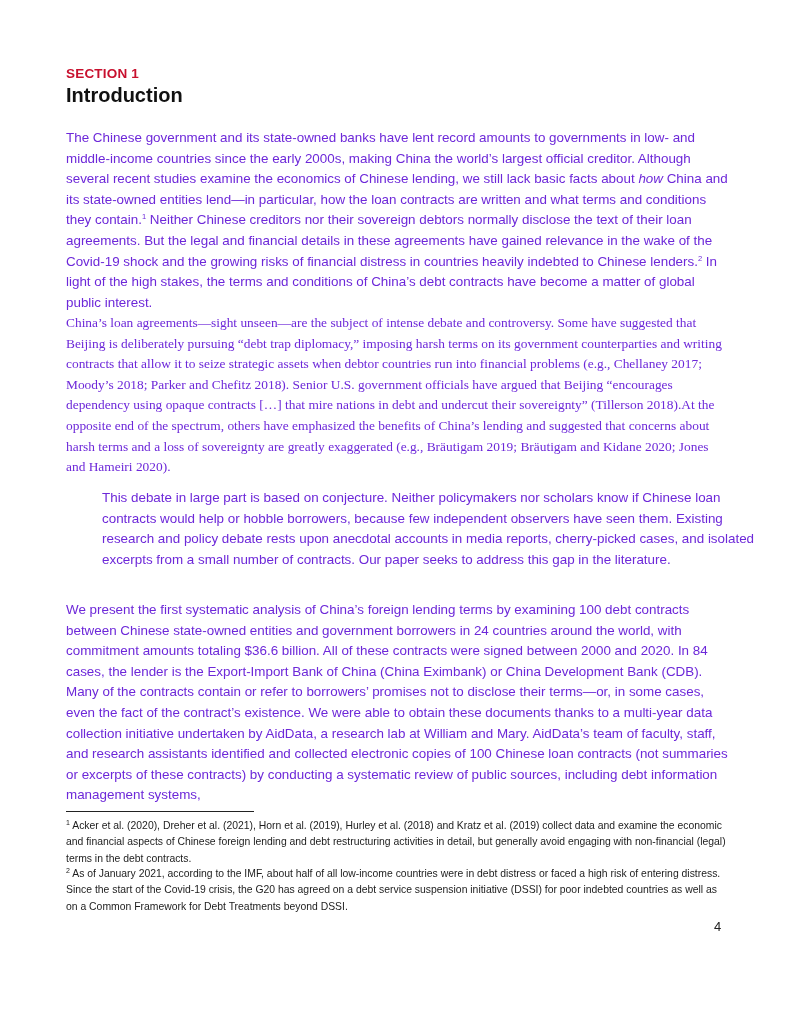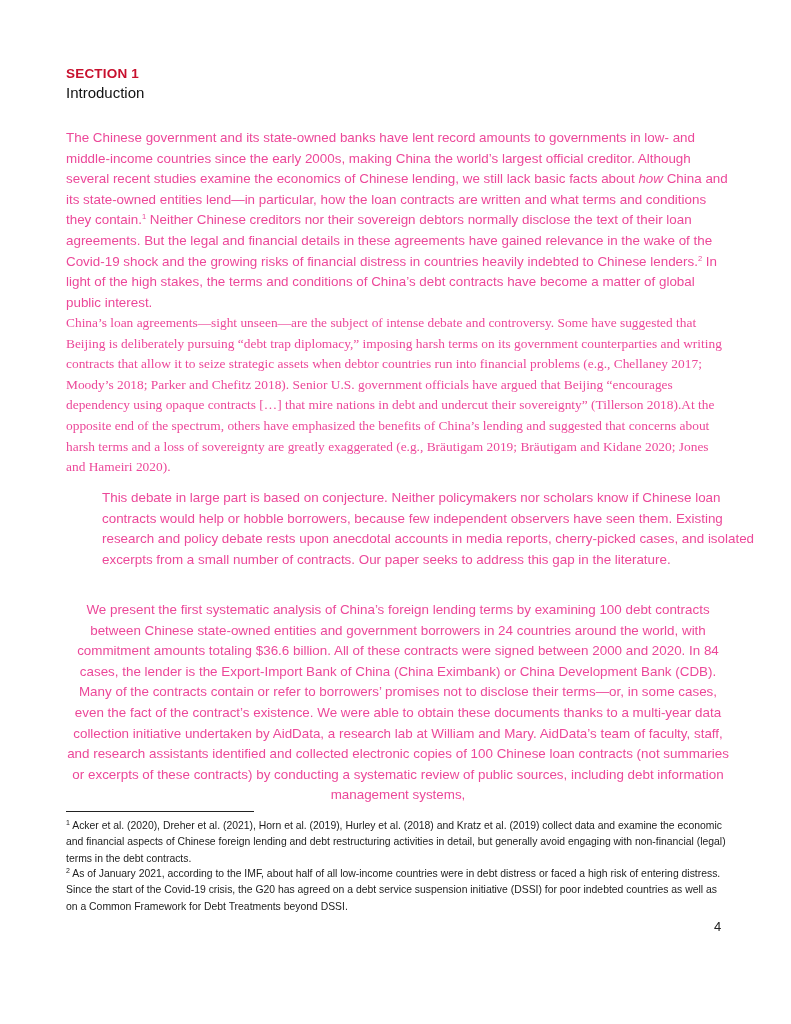--- a/index.html
+++ b/index.html
@@ -1,25 +1,25 @@
 <!DOCTYPE html>
 <html><head>
   <meta charset="utf-8">
   <style>
     html, body { margin: 0; padding: 0; background: #ffffff; }
     body { width: 791px; height: 1024px; position: relative; overflow: hidden; font-family: "Liberation Sans", "DejaVu Sans", sans-serif; color: #1a1a1a; }
     .page { position: absolute; left: 0; top: 0; width: 791px; height: 748px; border-radius: 22px; }
     .section-label { position: absolute; left: 66px; top: 66px; font-size: 13.5px; font-weight: bold; color: #c8102e; letter-spacing: 0.2px; }
-    .section-title { position: absolute; left: 66px; top: 84px; font-size: 15px; font-weight: normal; color: #111; }
-    .body-text { position: absolute; left: 66px; width: 664px; font-size: 13.4px; line-height: 20.6px; color: #ec4899; }
+    .section-title { position: absolute; left: 66px; top: 84px; font-size: 20px; font-weight: bold; color: #111; }
+    .body-text { position: absolute; left: 66px; width: 664px; font-size: 13.4px; line-height: 20.6px; color: #6d28d9; }
     .body-text p { margin: 0; }
     #p1 { top: 128px; }
     #p2 { top: 313px; font-family: Liberation Serif, serif; }
     #p3 { top: 488px; margin-left: 36px; }
-    #p4 { top: 600px; text-align: center; }
+    #p4 { top: 600px; }
     sup { font-size: 7.5px; vertical-align: super; line-height: 0; }
     .fn-rule { position: absolute; left: 66px; top: 811px; width: 188px; height: 1px; background: #222; }
     .footnote { position: absolute; left: 66px; width: 664px; font-size: 10.4px; line-height: 16.4px; color: #1c1c1c; }
     .footnote sup { font-size: 7px; }
     #fn1 { top: 818px; }
     #fn2 { top: 866px; }
     .page-number { position: absolute; left: 714px; top: 919px; font-size: 13px; color: #222; }
     em { font-style: italic; }
   </style>
 </head>

